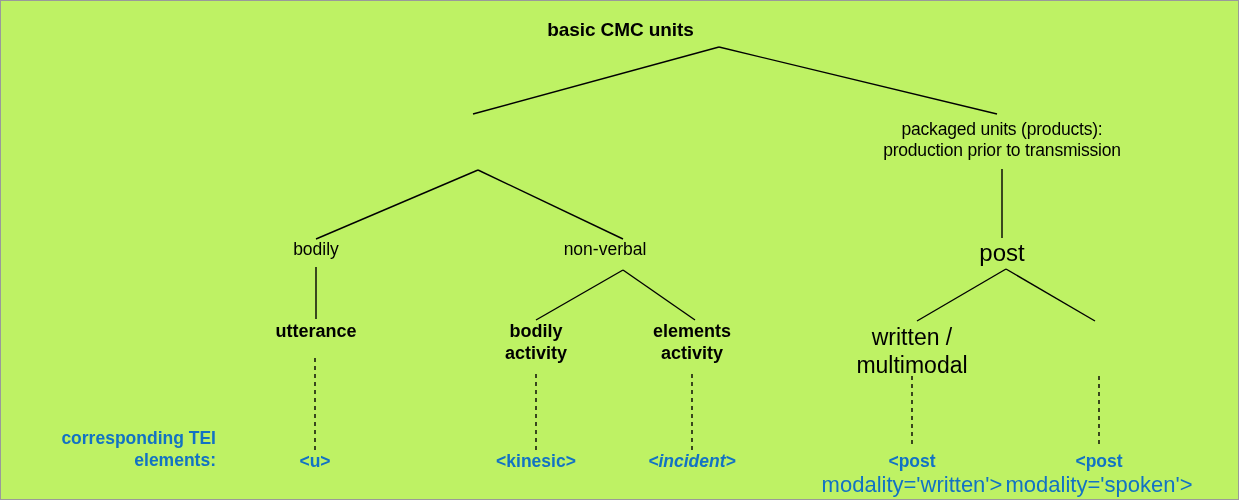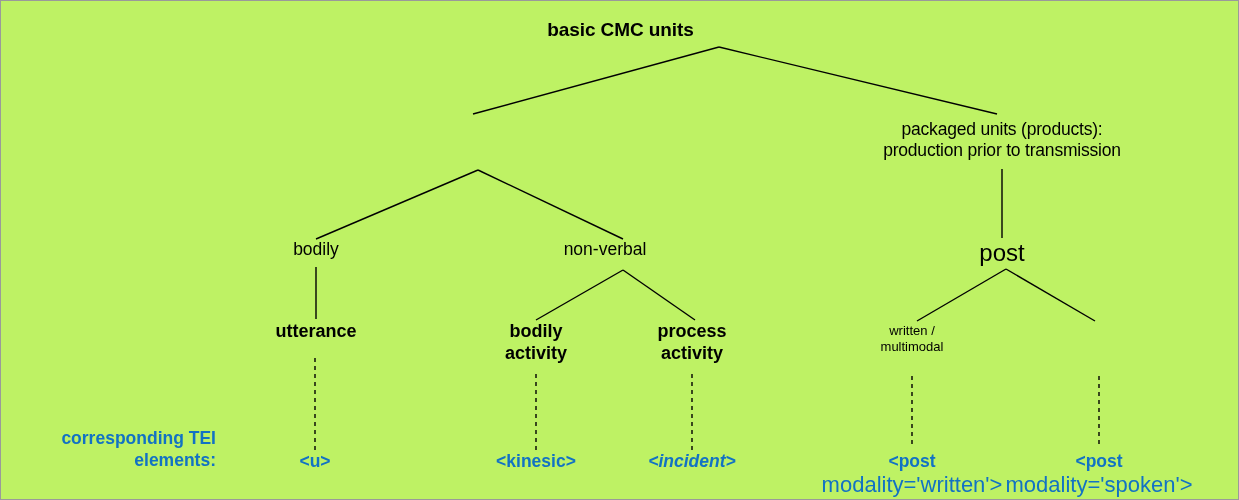--- a/index.html
+++ b/index.html
@@ -51,21 +51,21 @@
   .lvl3.bold {
     font-weight: normal;
     font-size: 24px;
   }
   .lvl4 {
     font-size: 18px;
     font-weight: bold;
   }
   .lvl4.plain {
     font-weight: normal;
-    font-size: 13px;
+    font-size: 23px;
   }
   .ital { font-style: italic; }
   .tei {
     position: absolute;
     text-align: center;
     white-space: nowrap;
     color: #1272c4;
     font-size: 17.5px;
     font-weight: bold;
     line-height: 1.2;
@@ -141,21 +141,21 @@
   <div class="node lvl4" style="left:215px; top:320px; width:200px;">
     <span class="ln">utterance</span>
   </div>
 
   <div class="node lvl4" style="left:445px; top:320px; width:180px;">
     <span class="ln">bodily</span>
     <span class="ln">activity</span>
   </div>
 
   <div class="node lvl4" style="left:601px; top:320px; width:180px;">
-    <span class="ln">process</span>
+    <span class="ln">elements</span>
     <span class="ln">activity</span>
   </div>
 
   <div class="node lvl4 plain" style="left:821px; top:322px; width:180px;">
     <span class="ln">written /</span>
     <span class="ln">multimodal</span>
   </div>
 
 
   <div class="tei-label" style="left:0; top:427px; width:215px;">

